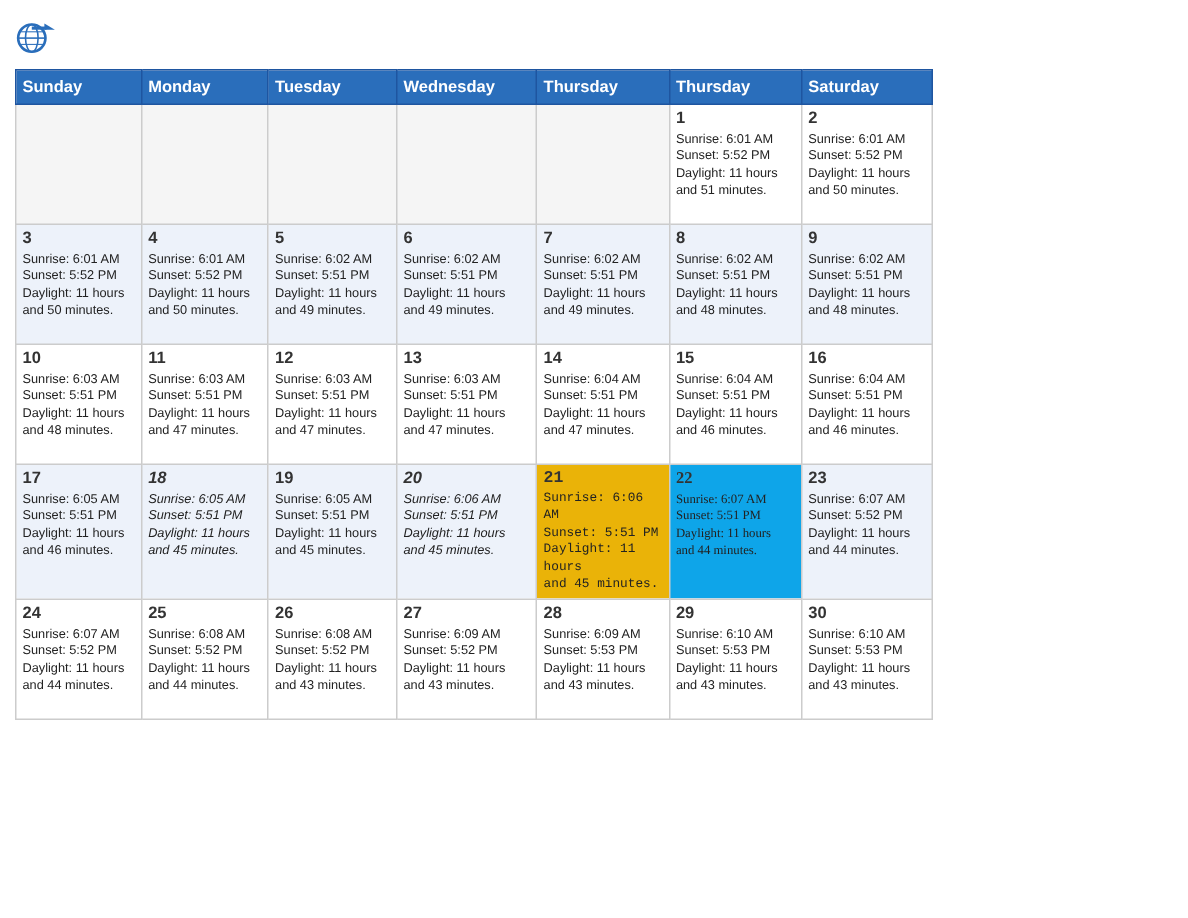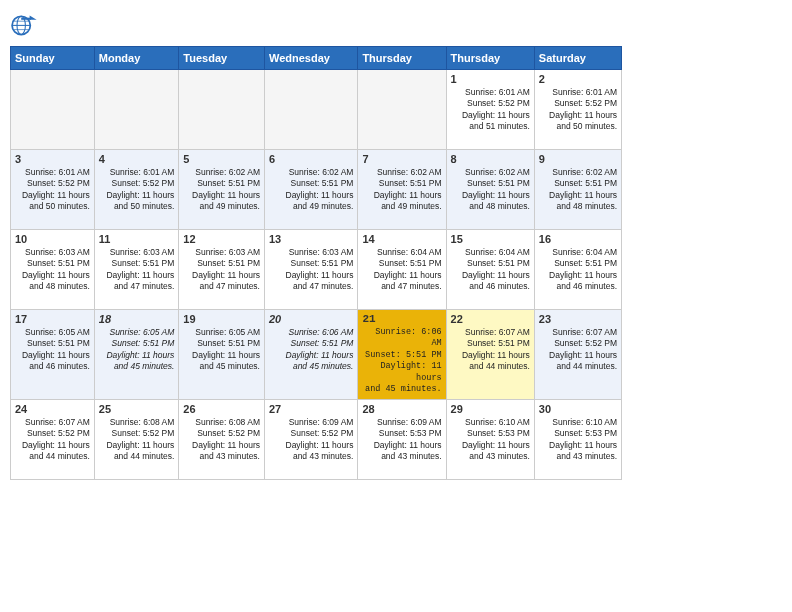--- a/index.html
+++ b/index.html
@@ -84,21 +84,20 @@
     .day-num {
       font-size: 11px;
       font-weight: bold;
       display: block;
       margin-bottom: 2px;
     }
     .day-info {
       font-size: 8.5px;
       line-height: 1.35;
       color: #222;
-      text-align: right;
     }
   </style>
 </head>
 <body>
 
 <div class="page">
   <div class="header">
     <div class="logo">
       <svg class="logo-icon" viewBox="0 0 40 40" xmlns="http://www.w3.org/2000/svg">
         <rect x="0" y="0" width="40" height="40" fill="white"></rect>
@@ -288,21 +287,21 @@
 Daylight: 11 hours
 and 45 minutes.</div>
           </td>
           <td style="background: #eab308; font-family: Liberation Mono, monospace;">
             <span class="day-num">21</span>
             <div class="day-info" style="white-space: pre-line;">Sunrise: 6:06 AM
 Sunset: 5:51 PM
 Daylight: 11 hours
 and 45 minutes.</div>
           </td>
-          <td style="background: #fef9c3;">
+          <td style="background: #0ea5e9; font-family: Liberation Serif, serif;">
             <span class="day-num">22</span>
             <div class="day-info" style="white-space: pre-line;">Sunrise: 6:07 AM
 Sunset: 5:51 PM
 Daylight: 11 hours
 and 44 minutes.</div>
           </td>
           <td style="background: rgb(237, 242, 250);">
             <span class="day-num">23</span>
             <div class="day-info" style="white-space: pre-line;">Sunrise: 6:07 AM
 Sunset: 5:52 PM

